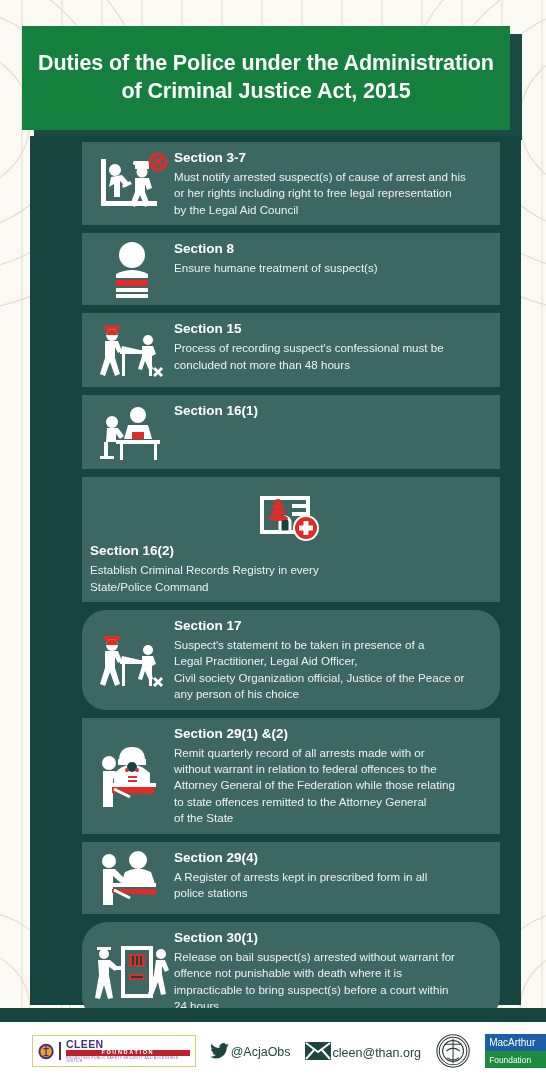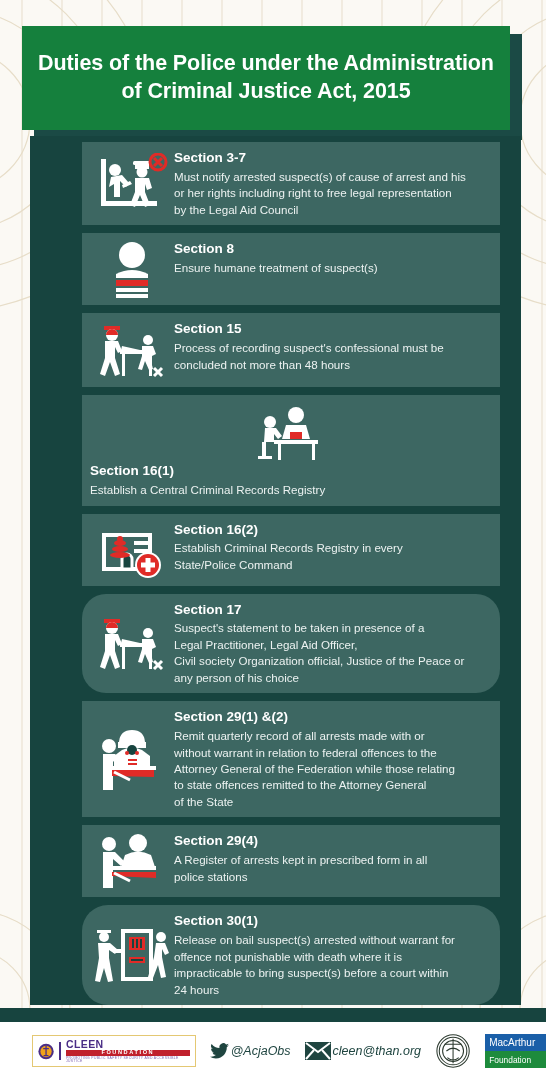--- a/index.html
+++ b/index.html
@@ -117,22 +117,22 @@
     color: #ecf2f1;
     font-size: 11.6px;
     line-height: 1.42;
     white-space: pre-line;
   }
 
   
   .row.h1 { min-height: 78px; }
   .row.h2 { min-height: 66px; }
   .row.h3 { min-height: 72px; }
-  .row.h4 { min-height: 70px; flex-direction: column; }
-  .row.h5 { min-height: 72px; }
+  .row.h4 { min-height: 70px; }
+  .row.h5 { min-height: 72px; flex-direction: column; }
   .row.h6 { min-height: 86px; border-radius: 24px; }
   .row.h7 { min-height: 90px; }
   .row.h8 { min-height: 66px; }
   .row.h9 { min-height: 80px; border-radius: 26px; }
   .row.h10 { min-height: 80px; margin-bottom: 0; }
 
   
   .bottom-strip {
     position: absolute;
     left: 0;
@@ -181,23 +181,22 @@
     font-weight: bold; letter-spacing: 1.6px; padding: 0 2px;
     text-align: center; margin-top: 1px;
   }
   .cleen-tag {
     color: #7a5fae; font-size: 3.4px; letter-spacing: 0.35px;
     margin-top: 1px;
   }
 
   .footer-item {
     display: flex;
-    align-items: center;
+    align-items: flex-end;
     gap: 2px;
-    font-style: italic;
   }
   .footer-item .lbl {
     color: #1f4540;
     font-size: 12.5px;
   }
 
   .macarthur {
     width: 64px; height: 34px;
     display: flex; flex-direction: column;
   }
@@ -342,21 +341,20 @@
               <path d="M30 23 h20 l4 14 h-28z"></path>
               <rect x="34" y="30" width="12" height="7" fill="#e02b27"></rect>
               <rect x="18" y="38" width="44" height="4"></rect>
               <rect x="22" y="42" width="3" height="16"></rect>
               <rect x="56" y="42" width="3" height="16"></rect>
             </g>
           </svg>
         </div>
         <div class="text-cell">
           <div class="sec-title">Section 16(1)</div>
-          <div class="sec-body">Establish a Central Criminal Records Registry</div>
         </div>
       </div>
 
       <div class="row h5">
         <div class="icon-cell">
           <svg width="68" height="58" viewBox="0 0 68 58">
             <g fill="none" stroke="#ffffff" stroke-width="4">
               <path d="M6 14 h46 v34 h-46z"></path>
             </g>
             <path d="M24 48 v-10 a5 5 0 0 1 10 0 v10z" fill="#17443f" stroke="#ffffff" stroke-width="3"></path>

